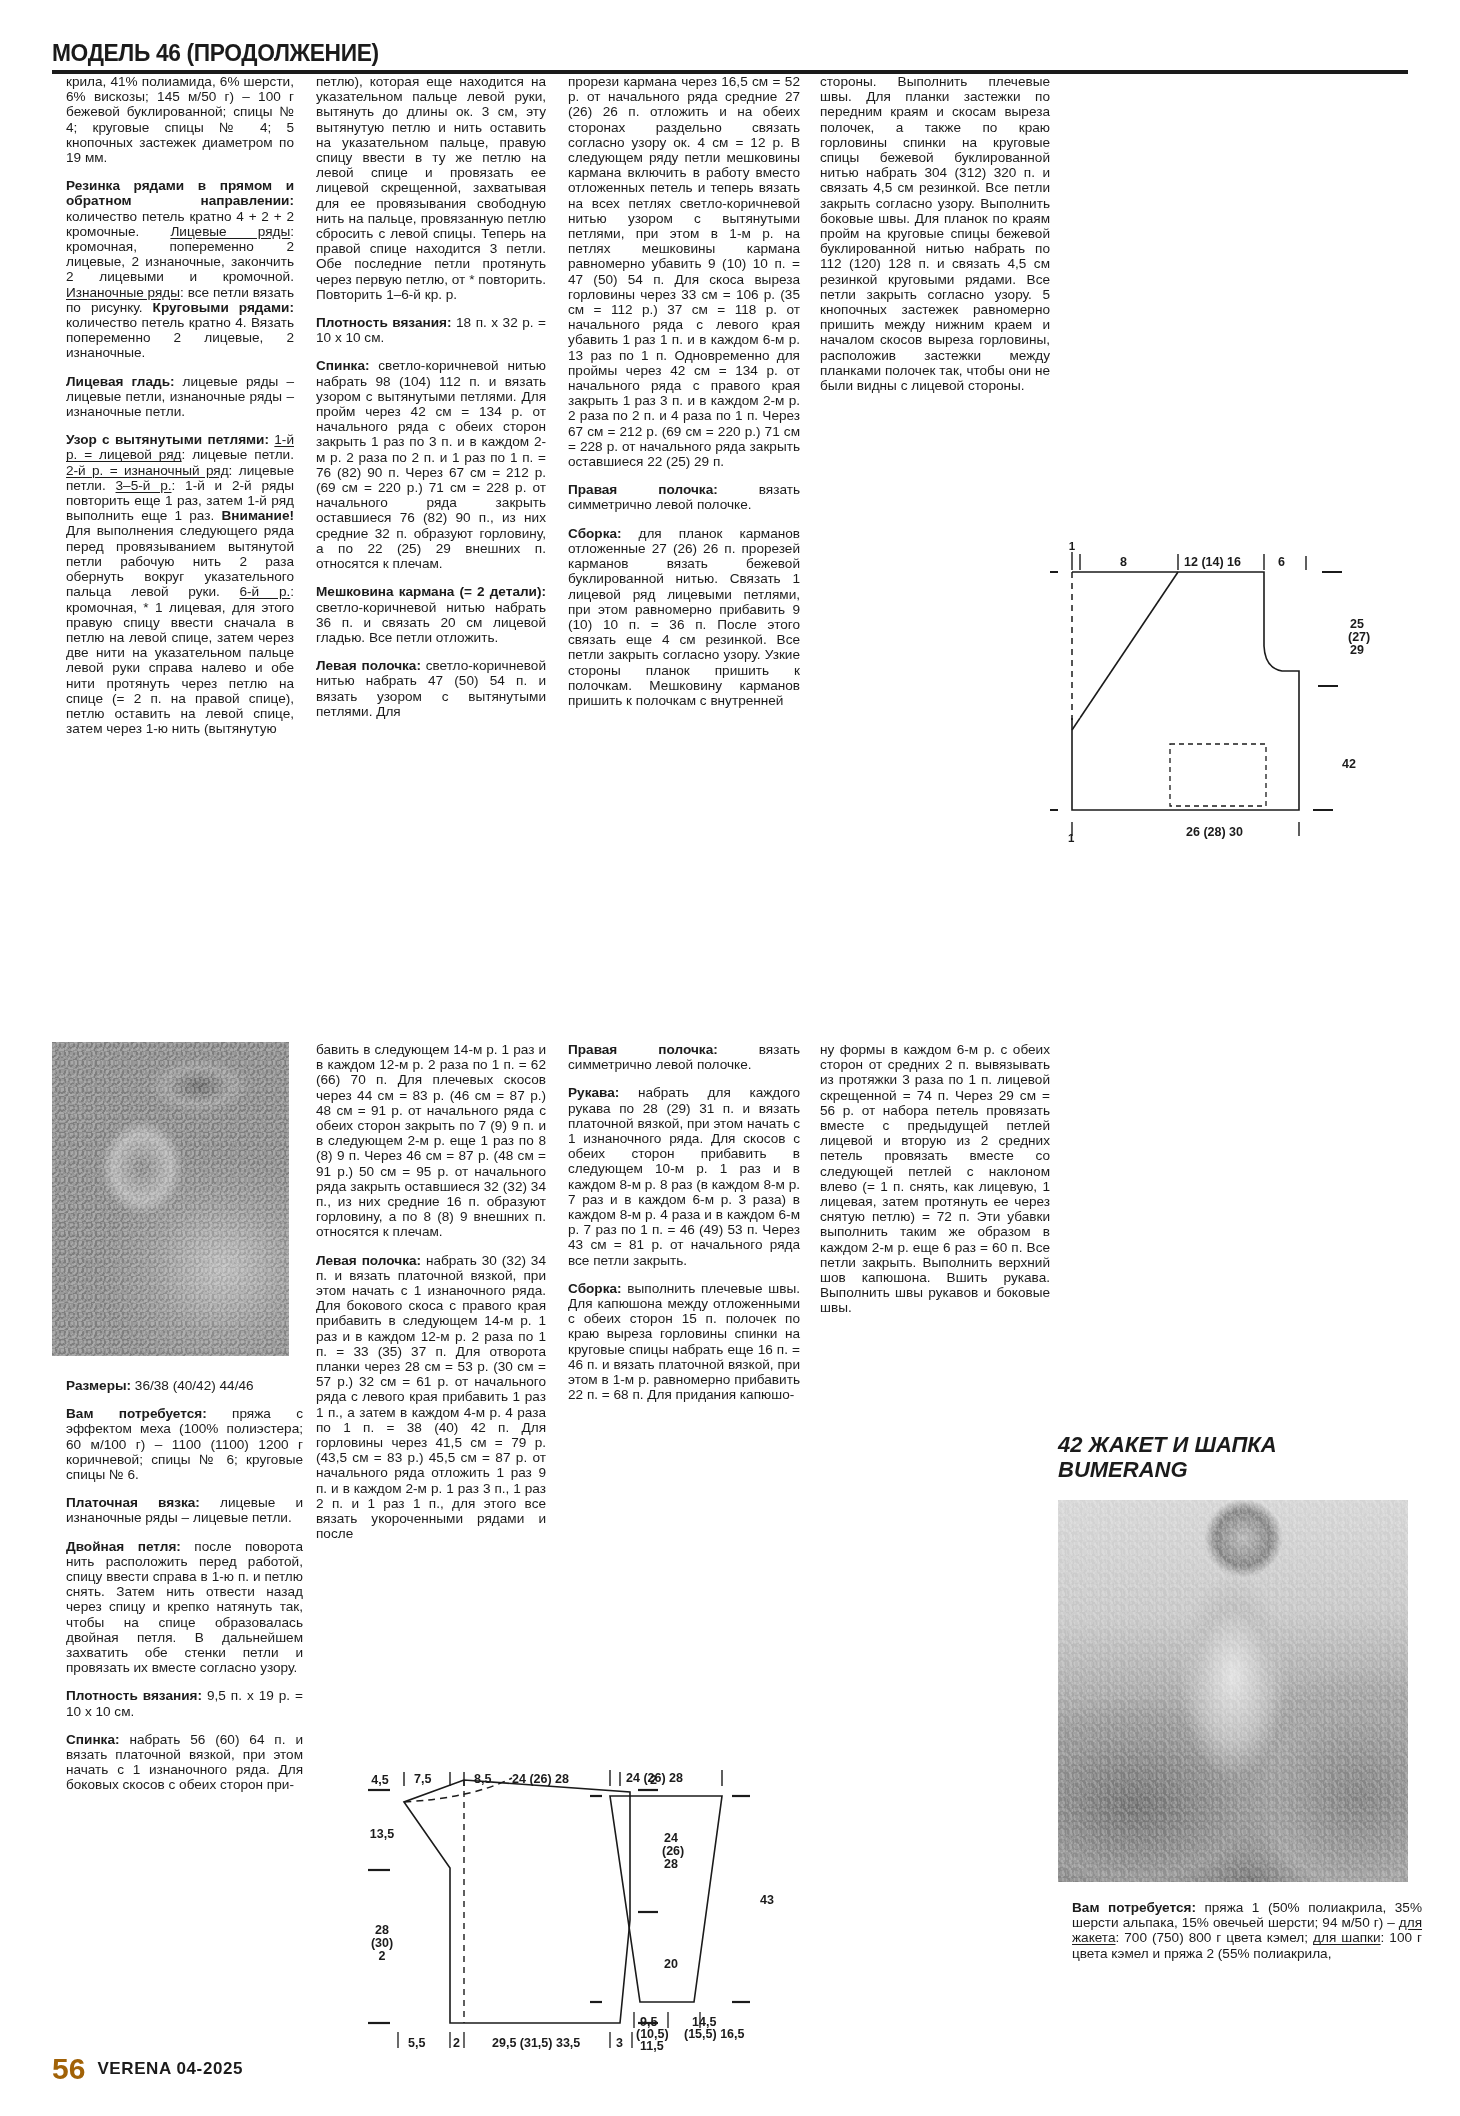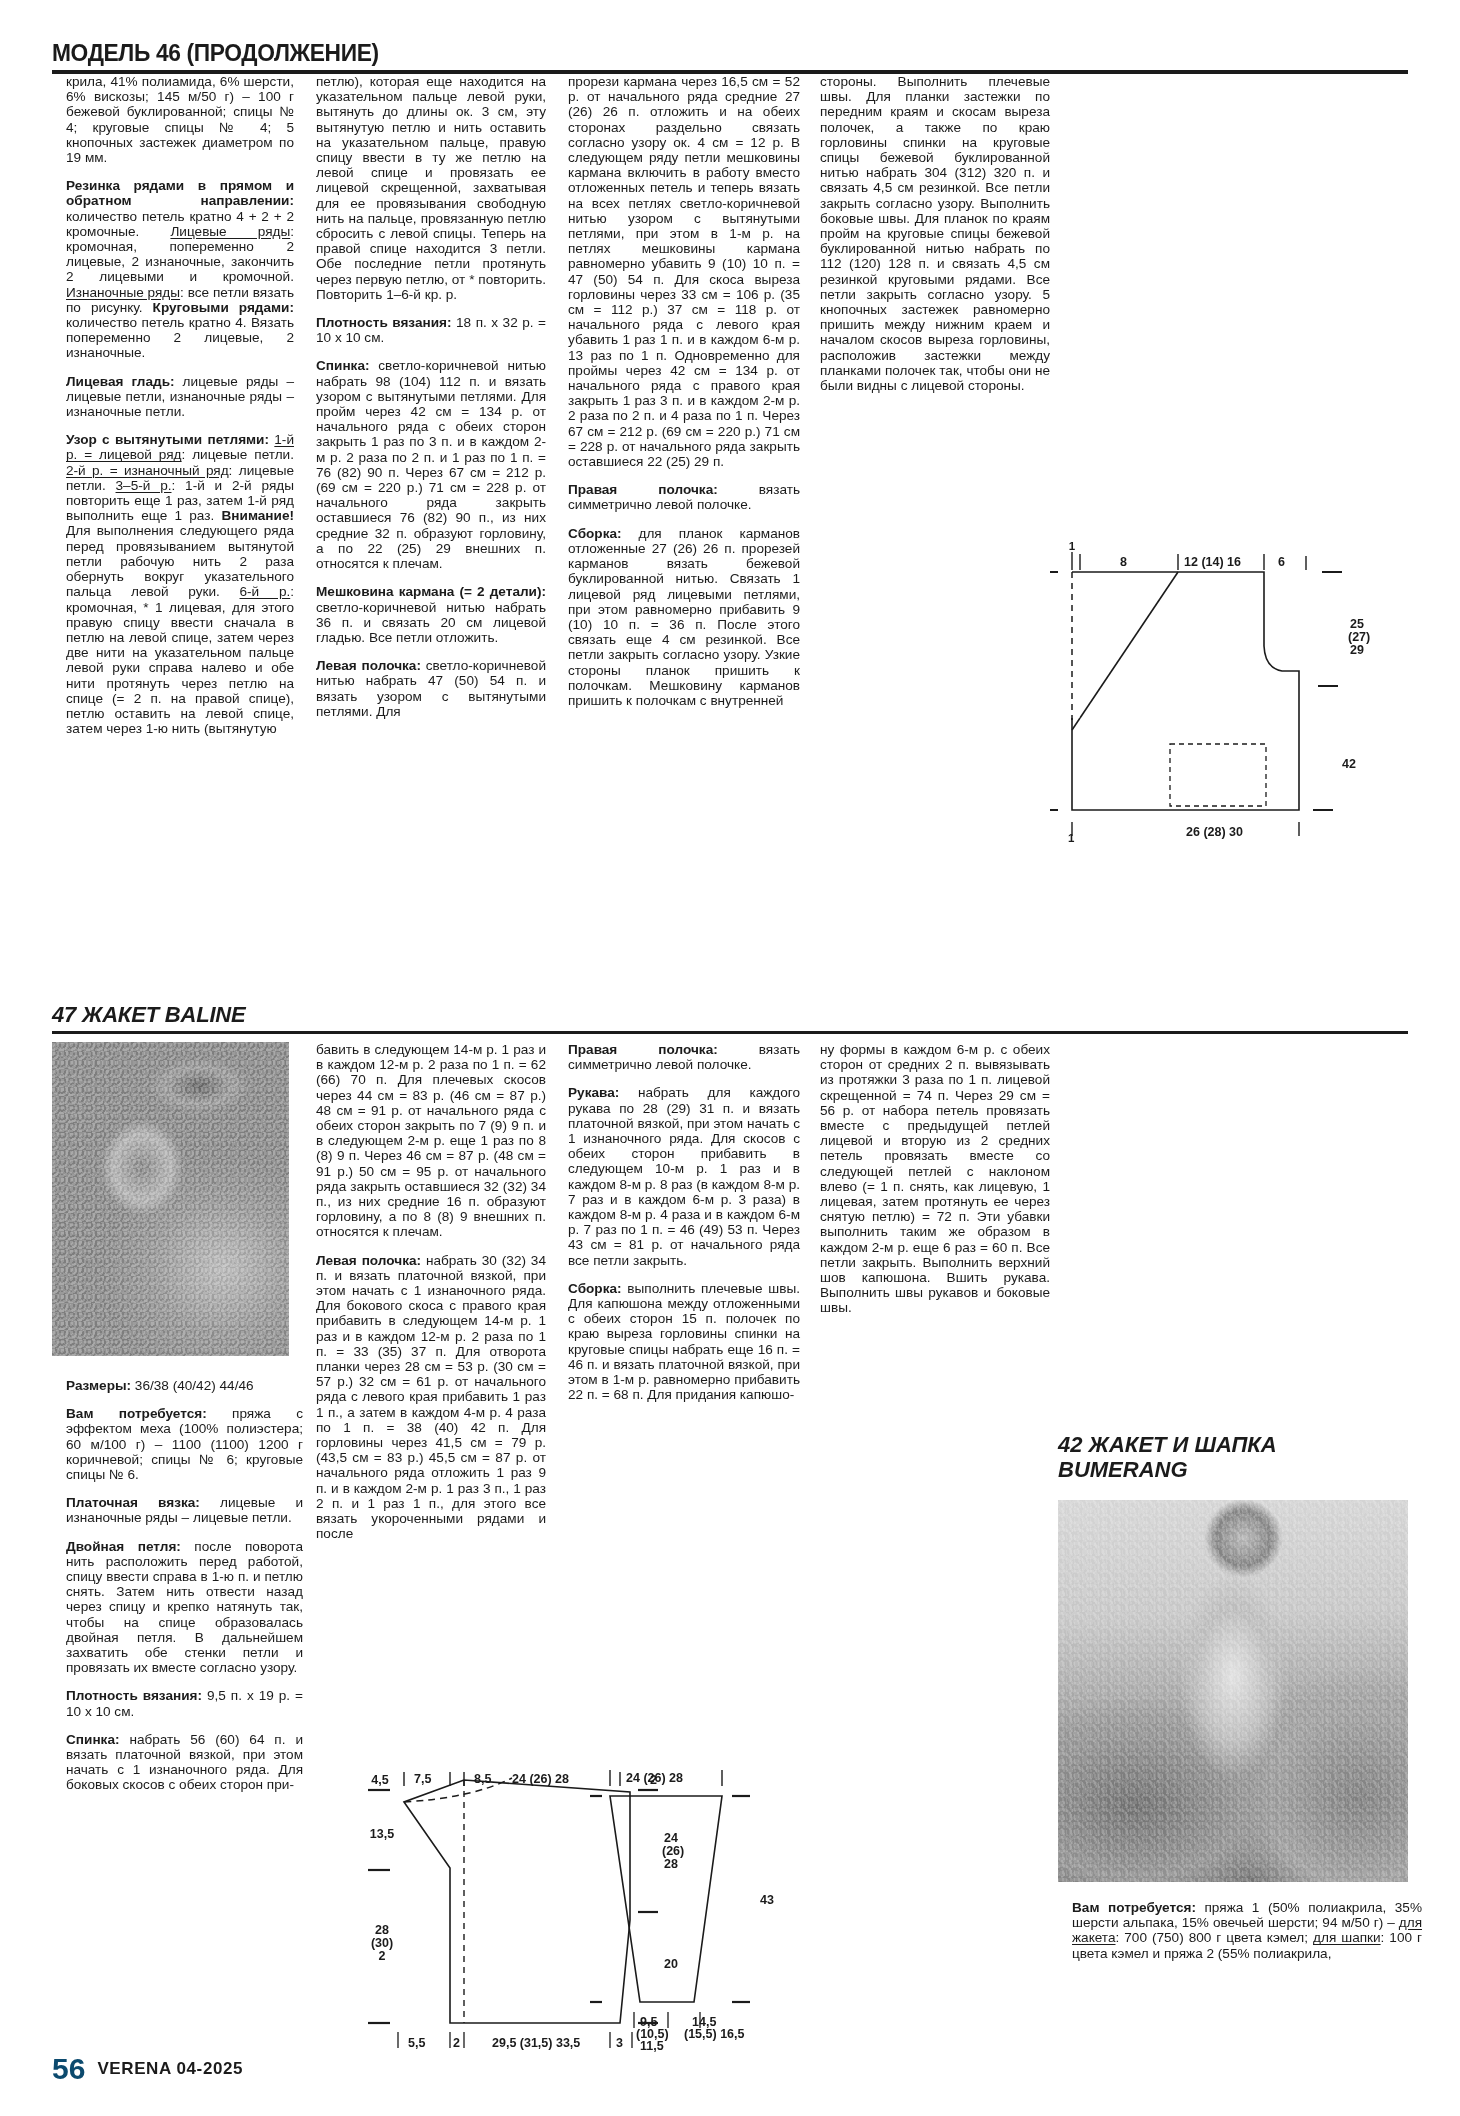--- a/index.html
+++ b/index.html
@@ -110,21 +110,21 @@
     background-image:
       repeating-linear-gradient(74deg, rgba(255,255,255,.17) 0 2px, rgba(0,0,0,.13) 2px 5px),
       repeating-radial-gradient(circle at 30% 70%, rgba(255,255,255,.2) 0 3px, rgba(0,0,0,.1) 3px 7px);
     background-size:8px 8px, 14px 14px;
     opacity:.5;mix-blend-mode:overlay;
   }
   #s48{left:1058px;top:1900px;width:350px;}
 
   
   .footer{position:absolute;left:52px;bottom:32px;display:flex;align-items:center;gap:12px;}
-  .footer .pg{font-weight:bold;font-size:30px;color:#0c4a6e;line-height:1;}
+  .footer .pg{font-weight:bold;font-size:30px;color:#a16207;line-height:1;}
   .footer .mag{font-weight:bold;font-size:17px;letter-spacing:.6px;color:#1b1b1b;}
 
   
   .dl{font-size:12.5px;font-weight:bold;fill:#1b1b1b;font-family:"Liberation Sans",sans-serif;}
   .dl-s{font-size:11.5px;font-weight:bold;fill:#1b1b1b;font-family:"Liberation Sans",sans-serif;}
 </style>
 </head>
 <body>
 
 <div class="page">
@@ -207,24 +207,20 @@
 
       <text class="dl" x="-14" y="30" text-anchor="end">33</text>
       <text class="dl" x="-14" y="43" text-anchor="end">(35)</text>
       <text class="dl" x="-14" y="56" text-anchor="end">37</text>
       <text class="dl" x="292" y="50">42</text>
       <text class="dl" x="136" y="118">26 (28) 30</text>
       <text class="dl-s" x="18" y="124">1</text>
     </svg>
   </div>
 
-  <div class="sec47">
-    <div class="title">47 ЖАКЕТ BALINE</div>
-    <div class="rule"></div>
-  </div>
 
   <div class="photo">
     <div class="ph-inner"></div>
   </div>
 
   <div class="col" id="s47a">
       <p><b>Размеры:</b> 36/38 (40/42) 44/46</p>
       <p><b>Вам потребуется:</b> пряжа с эффектом меха (100% полиэстера; 60 м/100 г) – 1100 (1100) 1200 г коричневой; спицы № 6; круговые спицы № 6.</p>
       <p><b>Платочная вязка:</b> лицевые и изнаночные ряды – лицевые петли.</p>
       <p><b>Двойная петля:</b> после поворота нить расположить перед работой, спицу ввести справа в 1-ю п. и петлю снять. Затем нить отвести назад через спицу и крепко натянуть так, чтобы на спице образовалась двойная петля. В дальнейшем захватить обе стенки петли и провязать их вместе согласно узору.</p>

